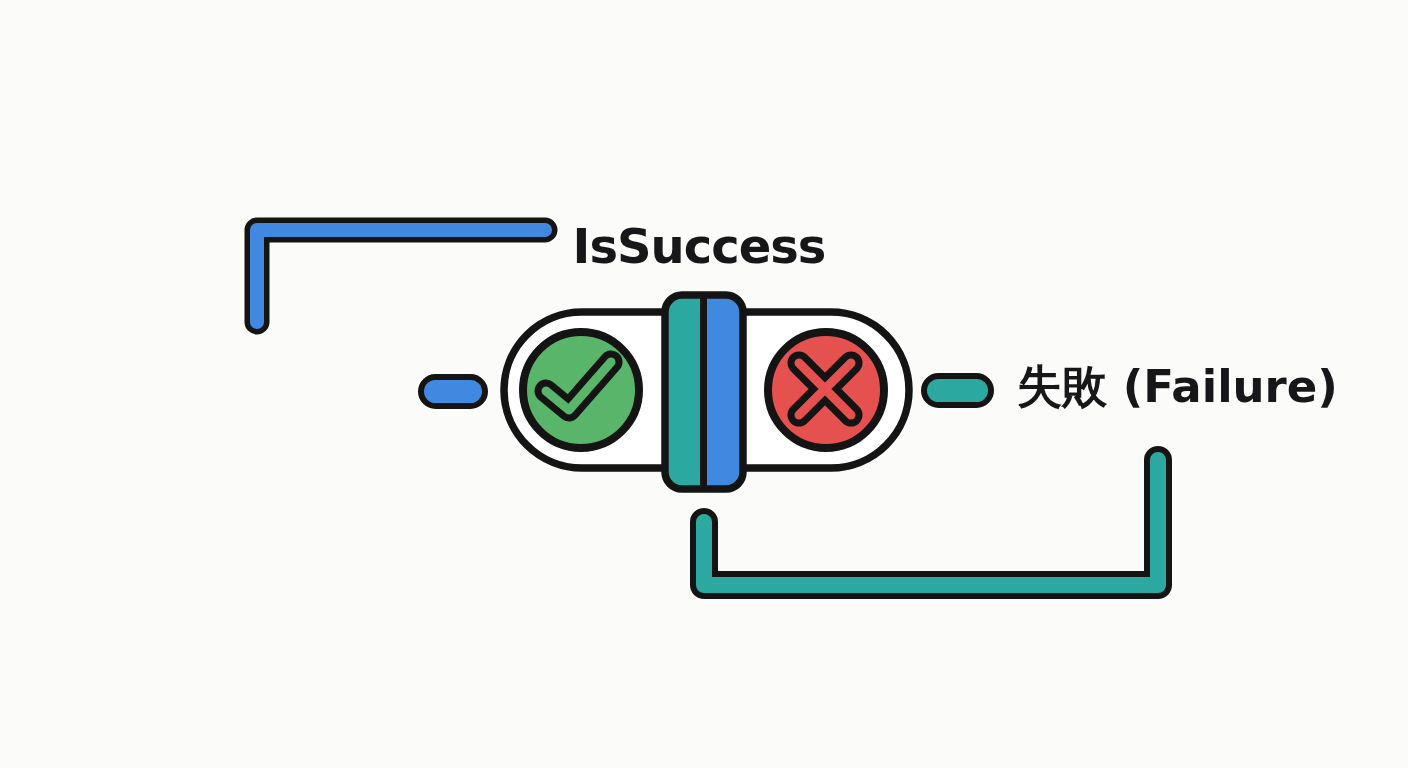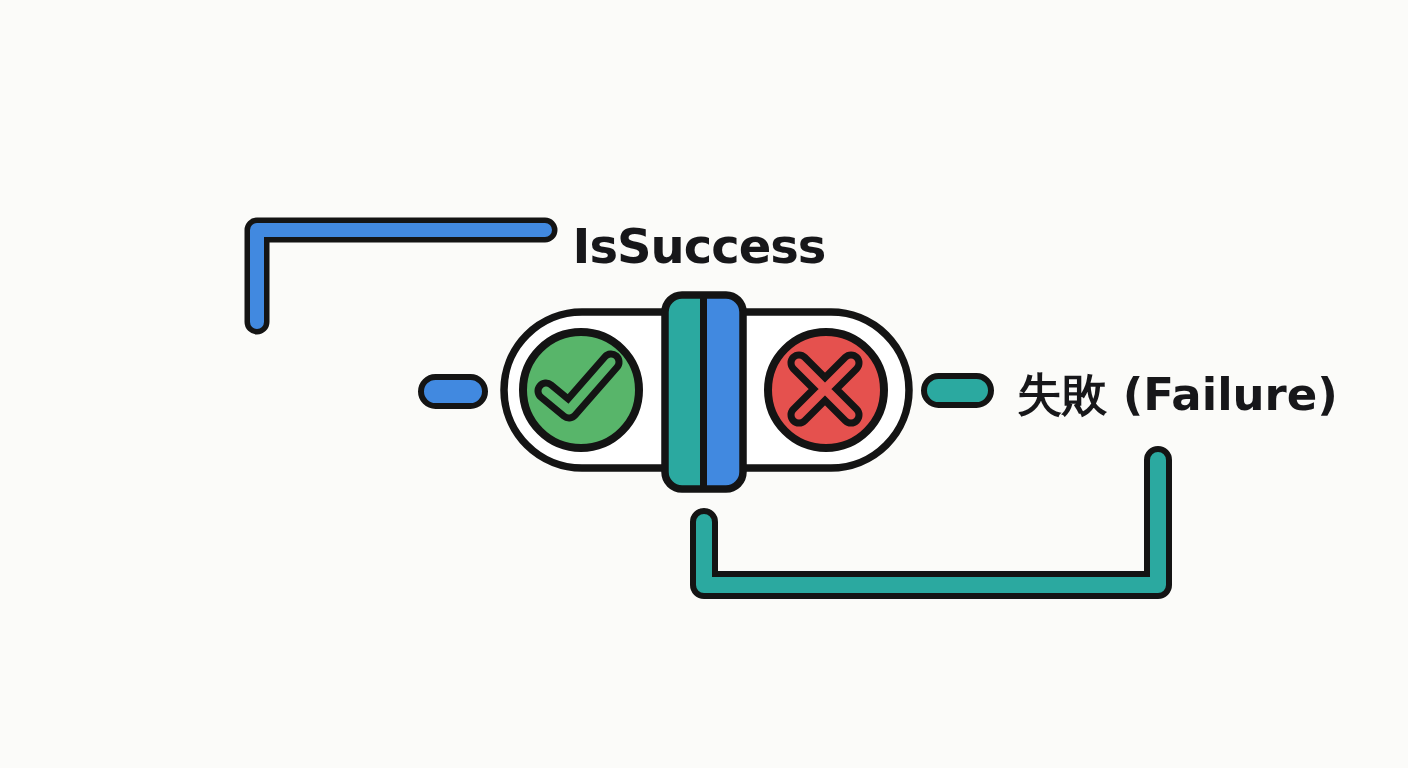--- a/index.html
+++ b/index.html
@@ -37,21 +37,20 @@
   }
   .label-left {
     top: 364px;
     left: 62px;
     font-size: 45px;
   }
   .label-right {
     top: 364px;
     left: 1017px;
     font-size: 45px;
-    margin-top: 8px;
   }
 </style>
 </head>
 <body>
 
 <div class="canvas">
 
   <svg width="1408" height="768" viewBox="0 0 1408 768">
 
     <defs>

